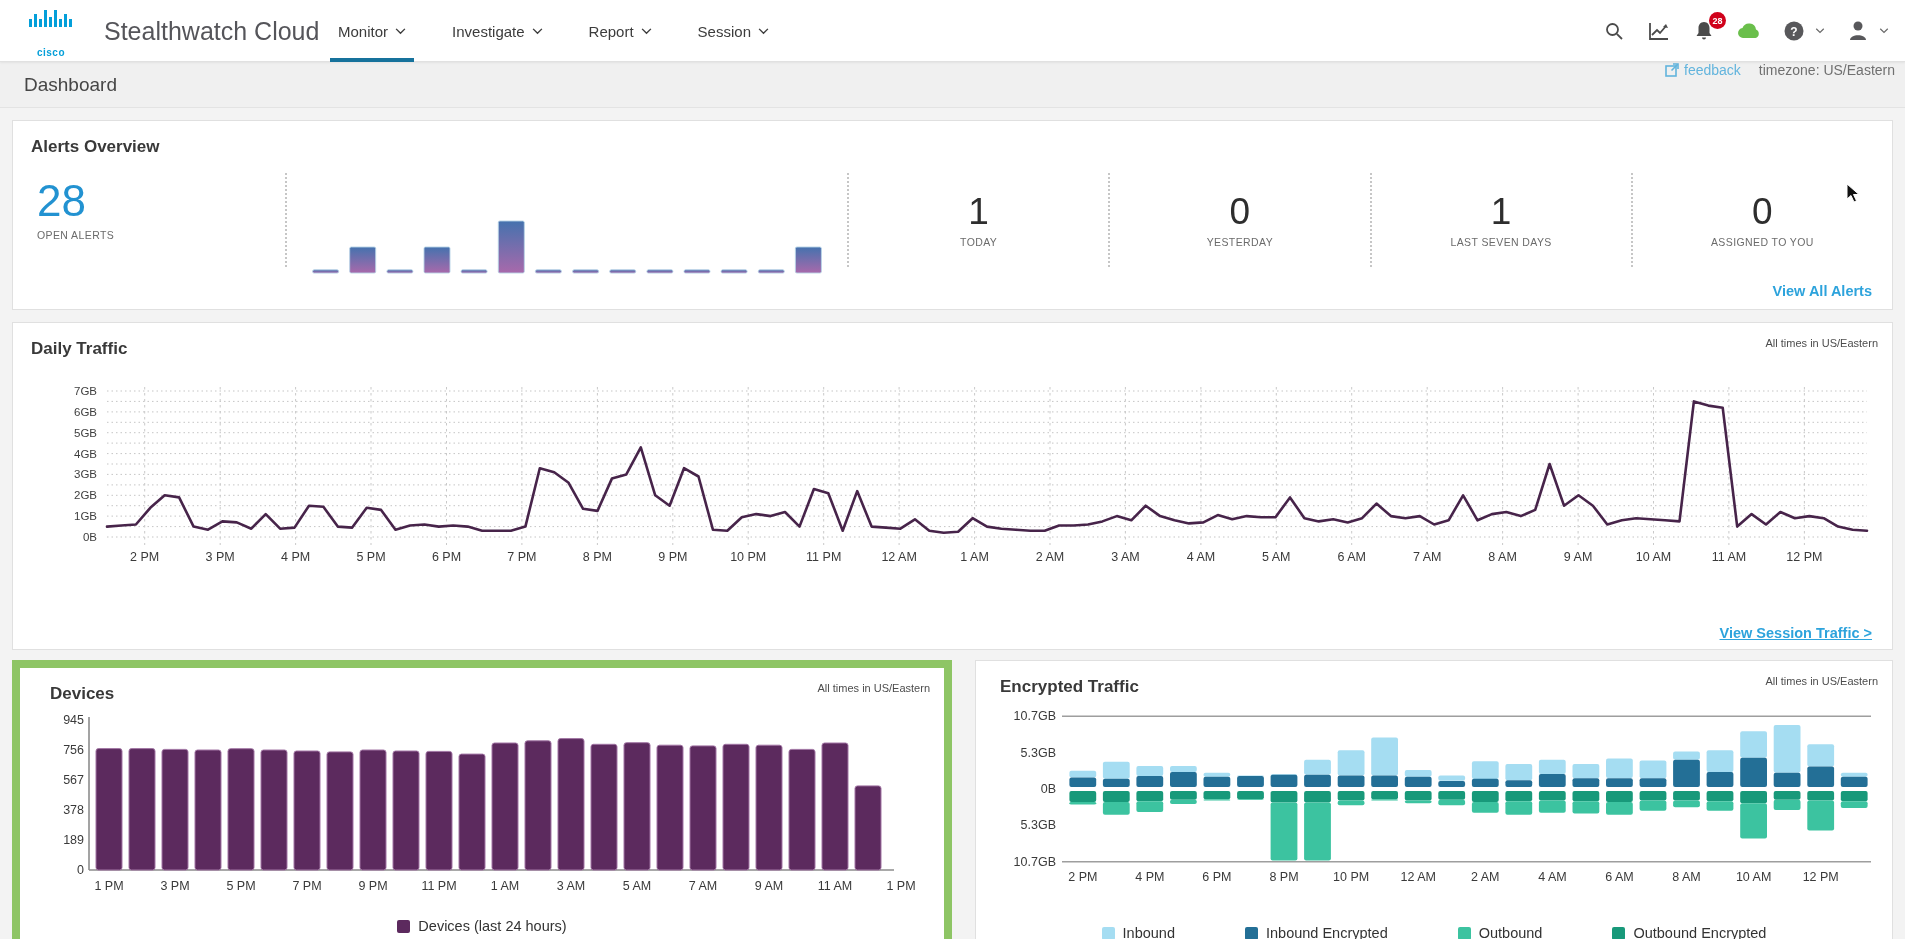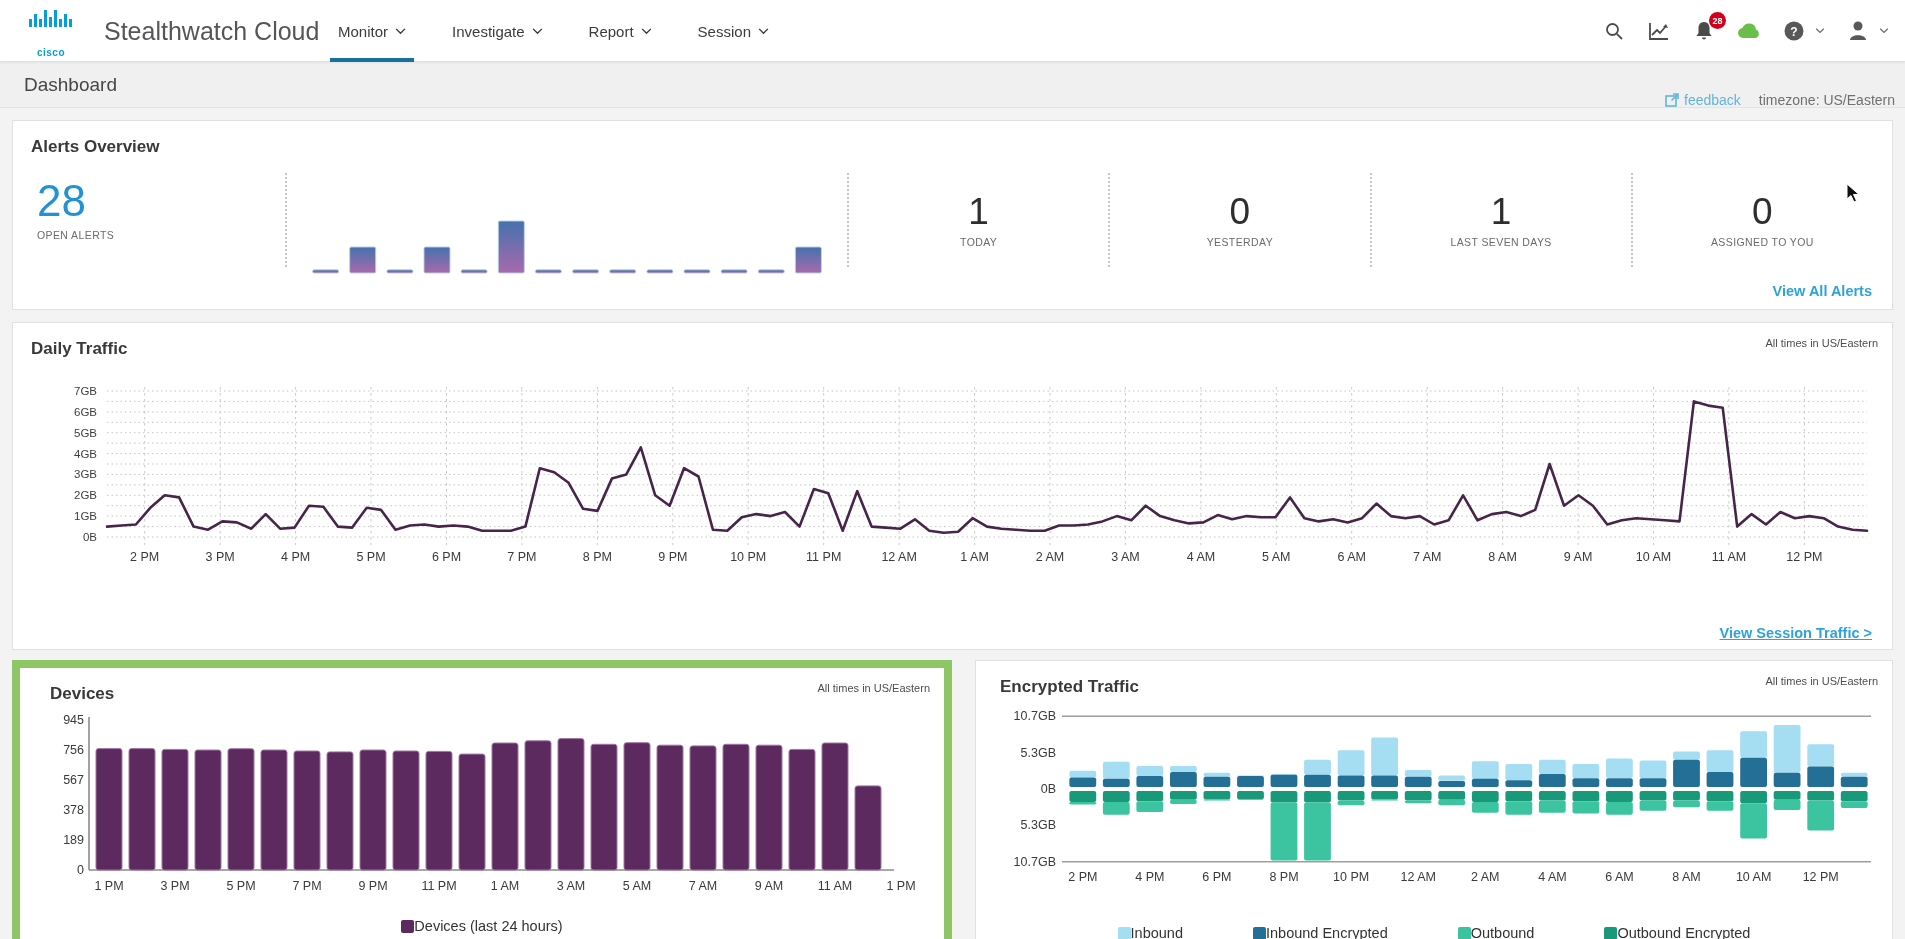--- a/index.html
+++ b/index.html
@@ -21,21 +21,21 @@
   .nav-right { position:absolute; right:16px; top:0; height:62px; display:flex; align-items:center; gap:21px; }
   .icon-btn { position:relative; width:24px; height:24px; display:flex; align-items:center; justify-content:center; cursor:pointer; }
   .badge { position:absolute; top:-7px; right:-10px; min-width:17px; height:17px; padding:0 3px; border-radius:9px;
            background:#d0021b; color:#fff; font-size:9px; font-weight:bold; display:flex; align-items:center; justify-content:center; }
   .mini-chev { width:10px; height:6px; margin-left:-12px; }
 
   
   .page-band { position:absolute; left:0; top:62px; width:1905px; height:46px; background:#f0f0f0;
                border-bottom:1px solid #e3e3e3; display:flex; align-items:center;padding-left:10px; }
   .page-title { margin-left:14px; font-size:19px; color:#464646; }
-  .band-right { position:absolute; right:10px; top:0; height:46px; display:flex; align-items:flex-end; gap:18px; }
+  .band-right { position:absolute; right:10px; top:0; height:46px; display:flex; align-items:flex-start; gap:18px; }
   .feedback-link { display:flex; align-items:center; gap:5px; color:#62b4dd; font-size:14px; cursor:pointer; }
   .tz-label { color:#707070; font-size:14px; }
 
   
   .card { position:absolute; background:#fff; border:1px solid #e0e0e0; }
   .card-title { position:absolute; left:18px; top:16px; font-size:17px; font-weight:600; color:#393939; }
   .times-note { position:absolute; right:14px; top:14px; font-size:11px; color:#4d4d4d; }
   .view-link { position:absolute; color:#2da3dc; font-size:14.5px; font-weight:bold; cursor:pointer; }
 
   
@@ -54,21 +54,21 @@
   
   .daily-card { left:12px; top:322px; width:1881px; height:328px; }
   .daily-chart { position:absolute; left:14px; top:56px; }
   .daily-card .view-link { right:20px; bottom:8px;text-decoration:underline; }
 
   
   .devices-card { left:12px; top:660px; width:940px; height:290px; border:8px solid #8ec565; }
   .devices-card .card-title { left:30px; top:16px; }
   .devices-chart { position:absolute; left:18px; top:44px; }
   .legend-row { position:absolute; left:0; right:0; bottom:8px; display:flex; justify-content:center; align-items:center; gap:90px; }
-  .legend-item { display:flex; align-items:center; gap:0; font-size:14.5px; color:#333; }
+  .legend-item { display:flex; align-items:center; gap:8px; font-size:14.5px; color:#333; }
   .swatch { width:13px; height:13px; border-radius:2px; }
 
   
   .enc-card { left:975px; top:660px; width:918px; height:290px; }
   .enc-card .card-title { left:24px; }
   .enc-chart { position:absolute; left:10px; top:44px; }
 
   svg text { font-family:"Liberation Sans", sans-serif; }
   .tick { font-size:11.5px; fill:#3e3e3e; }
   .tick-b { font-size:12.5px; fill:#3a3a3a; }

